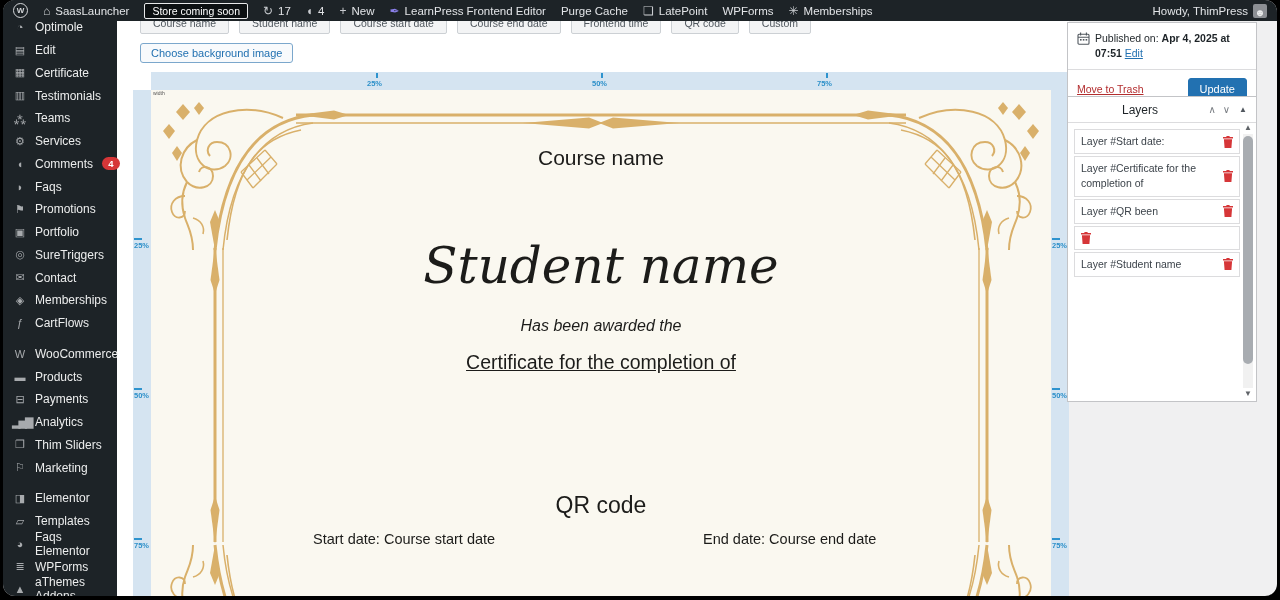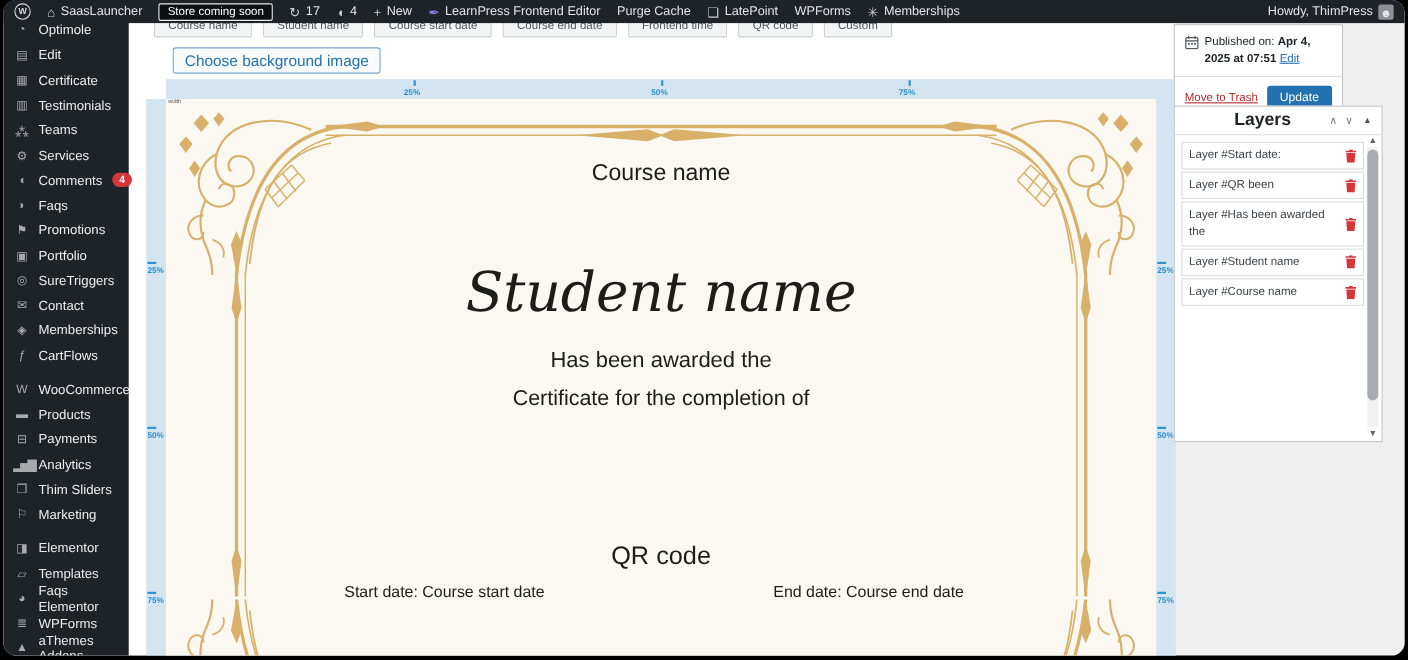--- a/index.html
+++ b/index.html
@@ -26,22 +26,22 @@
     color:#eceded;font-size:12px;cursor:pointer;}
   .sb-item.gap-before{margin-top:8px;}
   .sb-glyph{width:14px;text-align:center;font-size:11px;color:#a7aaad;flex:none;letter-spacing:-2px;}
   .sb-badge{background:#d63638;color:#fff;border-radius:9px;min-width:8px;padding:0 5px;
     height:13px;line-height:13px;font-size:9.5px;text-align:center;font-weight:bold;}
   
   .editor{position:absolute;left:114px;top:0;width:952px;height:100%;background:#ffffff;}
   .tabs-row{position:absolute;left:23px;top:10px;display:flex;gap:10px;z-index:1;}
   .tab-btn{background:#f3f4f5;border:1px solid #ccd0d4;border-radius:2px;color:#50575e;
     font-size:10.5px;padding:6px 12px 4px 12px;cursor:pointer;font-family:inherit;}
-  .choose-bg{position:absolute;left:40px;top:43px;background:#f8fafc;border:1px solid #7ba7cc;
-    border-radius:3px;color:#2271b1;font-size:14px;padding:3px 10px;cursor:pointer;font-family:inherit;}
+  .choose-bg{position:absolute;left:23px;top:43px;background:#f8fafc;border:1px solid #7ba7cc;
+    border-radius:3px;color:#2271b1;font-size:11px;padding:3px 10px;cursor:pointer;font-family:inherit;}
   
   .hruler{position:absolute;left:34px;top:72px;width:918px;height:18px;background:#d5e4f1;}
   .hr-tick{position:absolute;top:0;width:0;}
   .hr-tick .dash{position:absolute;left:0;top:1px;width:1.5px;height:5px;background:#2e93ce;}
   .hr-tick .lbl{position:absolute;left:-9px;top:7px;font-size:7.5px;font-weight:bold;color:#2b8fc9;}
   .hruler .hr-tick:nth-of-type(1){left:225px}.hruler .hr-tick:nth-of-type(2){left:450px}
   .hruler .hr-tick:nth-of-type(3){left:675px}
   .vruler{position:absolute;top:90px;width:18px;height:506px;background:#d5e4f1;}
   .vruler.vl{left:16px}.vruler.vr{left:934px}
   .rv-tick{position:absolute;left:1px;}
@@ -49,39 +49,39 @@
   .rv-tick .lbl{font-size:7.5px;font-weight:bold;color:#2b8fc9;margin-top:1px;}
   .vruler .rv-tick:nth-of-type(1){top:148px}.vruler .rv-tick:nth-of-type(2){top:298px}
   .vruler .rv-tick:nth-of-type(3){top:448px}
   
   .cert{position:absolute;left:34px;top:90px;width:900px;height:530px;background:#faf8f0;overflow:hidden;}
   .cert-deco{position:absolute;left:0;top:0;}
   .width-label{position:absolute;left:2px;top:0;font-size:5px;color:#555;letter-spacing:0;}
   .cl{position:absolute;left:0;width:100%;text-align:center;color:#1c1c1a;cursor:move;}
   .t-course{top:56px;font-size:21px;}
   .t-student{top:147px;font-size:50px;font-family:"DejaVu Serif",serif;font-style:italic;}
-  .t-awarded{top:227px;font-size:20px;}
-  .t-completion{top:261px;font-size:19.5px;}
+  .t-awarded{top:227px;font-size:16px;font-style:italic;}
+  .t-completion{top:261px;font-size:19.5px;text-decoration:underline;}
   .t-qr{top:402px;font-size:23px;}
   .t-date{position:absolute;top:441px;font-size:14.5px;color:#1c1c1a;cursor:move;}
   .t-start{left:162px;}
   .t-end{left:552px;}
   
   .panel{position:absolute;background:#fff;border:1px solid #c3c4c7;box-sizing:border-box;}
-  .pub-box{left:1064px;top:22px;width:154px;}
+  .pub-box{left:1064px;top:22px;width:190px;}
   .pub-row{display:flex;align-items:flex-start;gap:5px;padding:8px 9px 9px 9px;font-size:10.5px;
     color:#1d2327;border-bottom:1px solid #dcdcde;line-height:1.4;}
   .pub-row a{color:#2271b1;}
   .actions{display:flex;align-items:center;justify-content:space-between;padding:8px 9px;}
   .trash-link{color:#b32d2e;font-size:10.5px;text-decoration:underline;cursor:pointer;}
   .update-btn{background:#2271b1;border:1px solid #2271b1;color:#fff;font-size:11px;
     padding:4px 11px;border-radius:3px;cursor:pointer;font-family:inherit;}
   .layers-box{left:1064px;top:96px;width:190px;height:306px;overflow:hidden;}
   .layers-head{height:25px;display:flex;align-items:center;padding:0 9px;border-bottom:1px solid #dcdcde;}
-  .layers-title{font-size:16px;font-weight:bold;color:#1d2327;flex:1;padding-left:45px;}
+  .layers-title{font-size:12px;font-weight:normal;color:#1d2327;flex:1;padding-left:45px;}
   .sort-ic{color:#787c82;font-size:10px;margin-left:7px;cursor:pointer;}
   .toggle-ic{color:#50575e;font-size:8px;margin-left:9px;cursor:pointer;}
   .layers-list{position:absolute;top:26px;left:0;right:16px;bottom:0;padding:6px 0 0 6px;}
   .layer-row{display:flex;align-items:center;border:1px solid #dcdcde;background:#fff;
     margin-bottom:2px;padding:4px 6px;min-height:14px;cursor:pointer;}
   .layer-label{flex:1;font-size:10.5px;color:#3c434a;line-height:1.45;padding-right:4px;}
   .trash-btn{flex:none;cursor:pointer;display:flex;align-items:center;}
   
   .lscroll{position:absolute;right:2px;top:27px;bottom:3px;width:12px;}
   .lscroll .tr{position:absolute;left:1px;top:10px;bottom:10px;width:10px;background:#f1f1f1;}
@@ -266,58 +266,57 @@
         <div class="layer-row">
           <span class="layer-label">Layer #Start date:</span>
           <span class="trash-btn">
             <svg width="10" height="12" viewBox="0 0 10 12">
               <path fill="#d63638" d="M3.4 0 h3.2 v1 H10 v1.4 H0 V1 h3.4 z M0.9 3.2 h8.2 L8.4 12 H1.6 z"></path>
             </svg>
           </span>
         </div>
 
 
+        <div class="layer-row">
+          <span class="layer-label">Layer #Certificate for the completion of</span>
+          <span class="trash-btn">
+            <svg width="10" height="12" viewBox="0 0 10 12">
+              <path fill="#d63638" d="M3.4 0 h3.2 v1 H10 v1.4 H0 V1 h3.4 z M0.9 3.2 h8.2 L8.4 12 H1.6 z"></path>
+            </svg>
+          </span>
+        </div>
 
 
 
         <div class="layer-row">
           <span class="layer-label">Layer #QR been</span>
           <span class="trash-btn">
             <svg width="10" height="12" viewBox="0 0 10 12">
               <path fill="#d63638" d="M3.4 0 h3.2 v1 H10 v1.4 H0 V1 h3.4 z M0.9 3.2 h8.2 L8.4 12 H1.6 z"></path>
             </svg>
           </span>
         </div>
 
         <div class="layer-row">
-          <span class="layer-label">Layer #Has been awarded the</span>
           <span class="trash-btn">
             <svg width="10" height="12" viewBox="0 0 10 12">
               <path fill="#d63638" d="M3.4 0 h3.2 v1 H10 v1.4 H0 V1 h3.4 z M0.9 3.2 h8.2 L8.4 12 H1.6 z"></path>
             </svg>
           </span>
         </div>
 
         <div class="layer-row">
           <span class="layer-label">Layer #Student name</span>
           <span class="trash-btn">
             <svg width="10" height="12" viewBox="0 0 10 12">
               <path fill="#d63638" d="M3.4 0 h3.2 v1 H10 v1.4 H0 V1 h3.4 z M0.9 3.2 h8.2 L8.4 12 H1.6 z"></path>
             </svg>
           </span>
         </div>
 
-        <div class="layer-row">
-          <span class="layer-label">Layer #Course name</span>
-          <span class="trash-btn">
-            <svg width="10" height="12" viewBox="0 0 10 12">
-              <path fill="#d63638" d="M3.4 0 h3.2 v1 H10 v1.4 H0 V1 h3.4 z M0.9 3.2 h8.2 L8.4 12 H1.6 z"></path>
-            </svg>
-          </span>
-        </div>
 
       </div>
     <div class="lscroll">
       <span class="sc-arrow sc-up">▲</span>
       <div class="tr"></div>
       <div class="th"></div>
       <span class="sc-arrow sc-down">▼</span>
     </div>
   </div>
 

